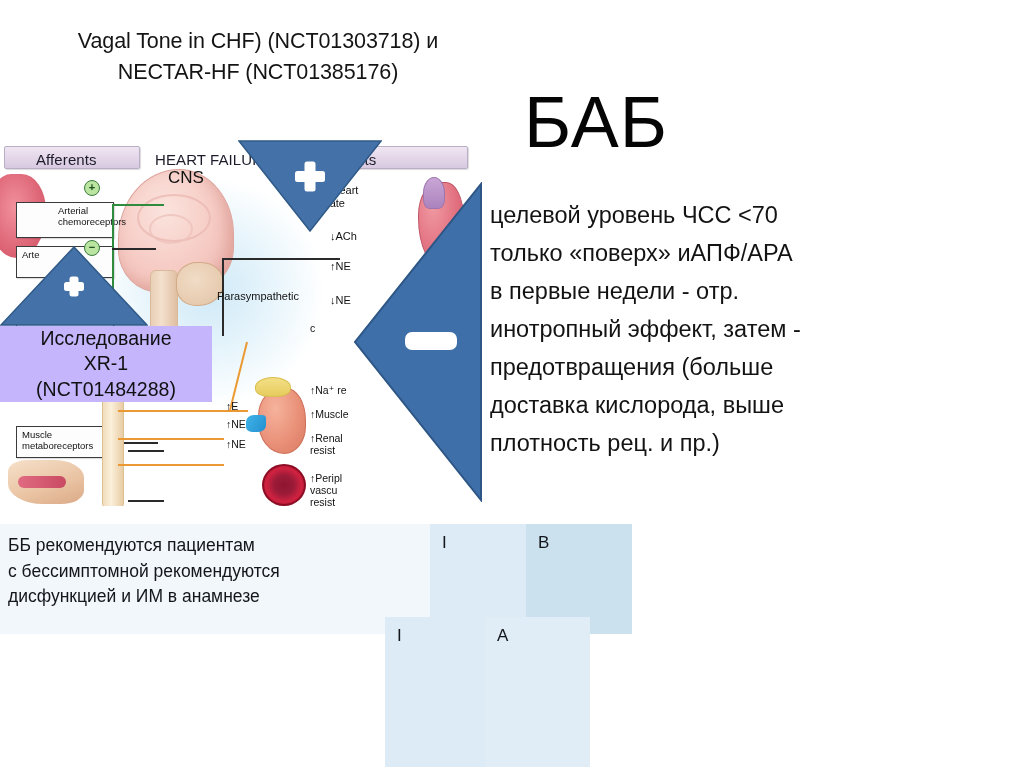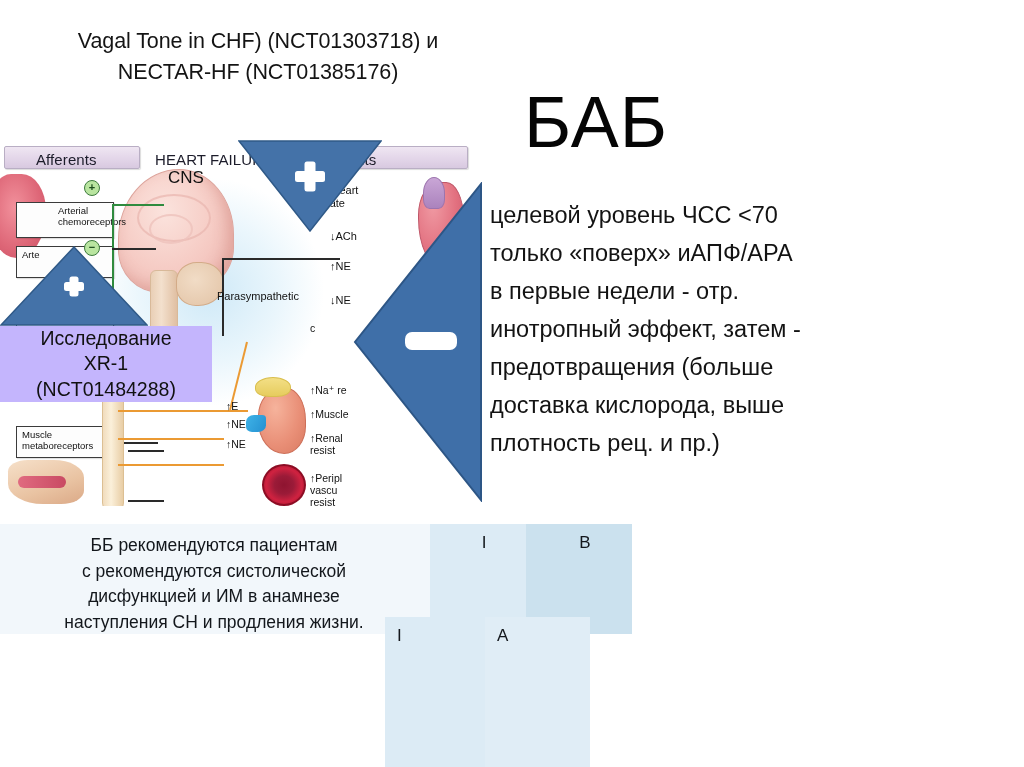--- a/index.html
+++ b/index.html
@@ -151,21 +151,21 @@
   
   .rec-table{position:absolute;display:flex;}
   .rec-text{
     font-size:17.5px;line-height:1.47;color:#13171c;
     padding:9px 10px 9px 8px;box-sizing:border-box;
   }
   .rec-cell{
     font-size:17px;color:#13171c;
     padding:9px 0 0 12px;box-sizing:border-box;
   }
-  #table1{left:0px;top:524px;width:632px;height:110px;text-align:center;}
+  #table1{left:0px;top:524px;width:632px;height:110px;}
   #table1 .rec-text{width:430px;background:#f2f7fb;}
   #table1 .c-i{width:96px;background:#dcebf5;}
   #table1 .c-b{width:106px;background:#cbe1ee;}
   #table2{left:385px;top:617px;width:639px;height:150px;}
   #table2 .rec-text{width:434px;background:#f2f7fb;}
   #table2 .c-i{width:100px;background:#dcebf5;}
   #table2 .c-b{width:105px;background:#e0edf6;}
   .rec-text div{white-space:nowrap;}
 </style>
 </head>
@@ -284,23 +284,22 @@
   <div>в первые недели - отр.</div>
   <div>инотропный эффект, затем -</div>
   <div>предотвращения (больше</div>
   <div>доставка кислорода, выше</div>
   <div>плотность рец. и пр.)</div>
 </div>
 
 <div class="rec-table" id="table1">
   <div class="rec-text">
     <div>ББ рекомендуются пациентам</div>
-    <div>с рекомендуются систолической</div>
+    <div>с бессимптомной рекомендуются</div>
     <div>дисфункцией и ИМ в анамнезе</div>
-    <div>наступления СН и продления жизни.</div>
   </div>
   <div class="rec-cell c-i">I</div>
   <div class="rec-cell c-b">B</div>
 </div>
 
 <div class="rec-table" id="table2">
   <div class="rec-cell c-i">I</div>
   <div class="rec-cell c-b">A</div>
 </div>
 

